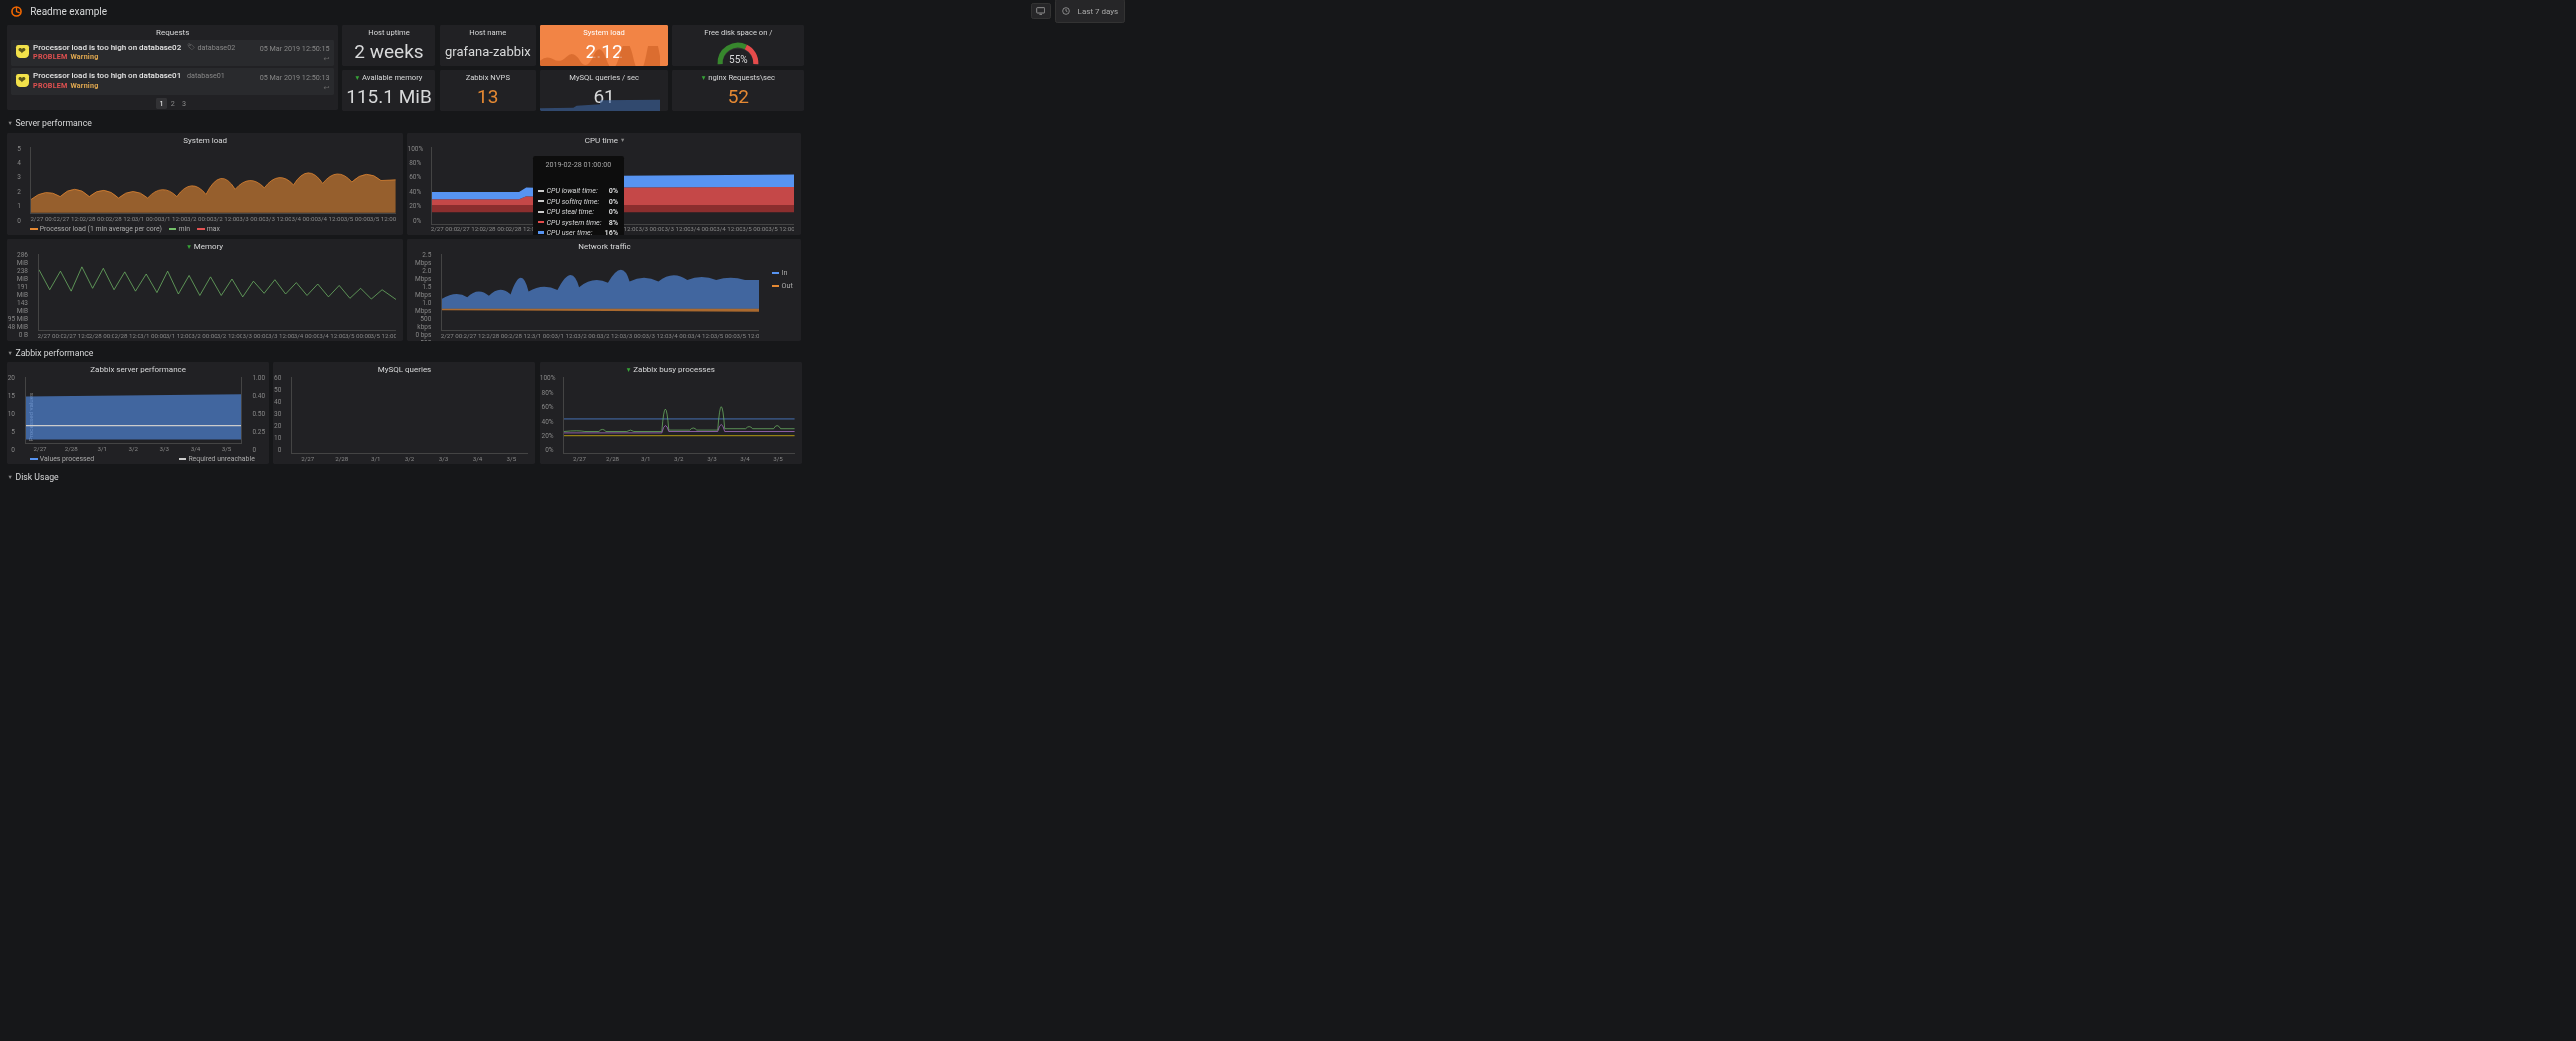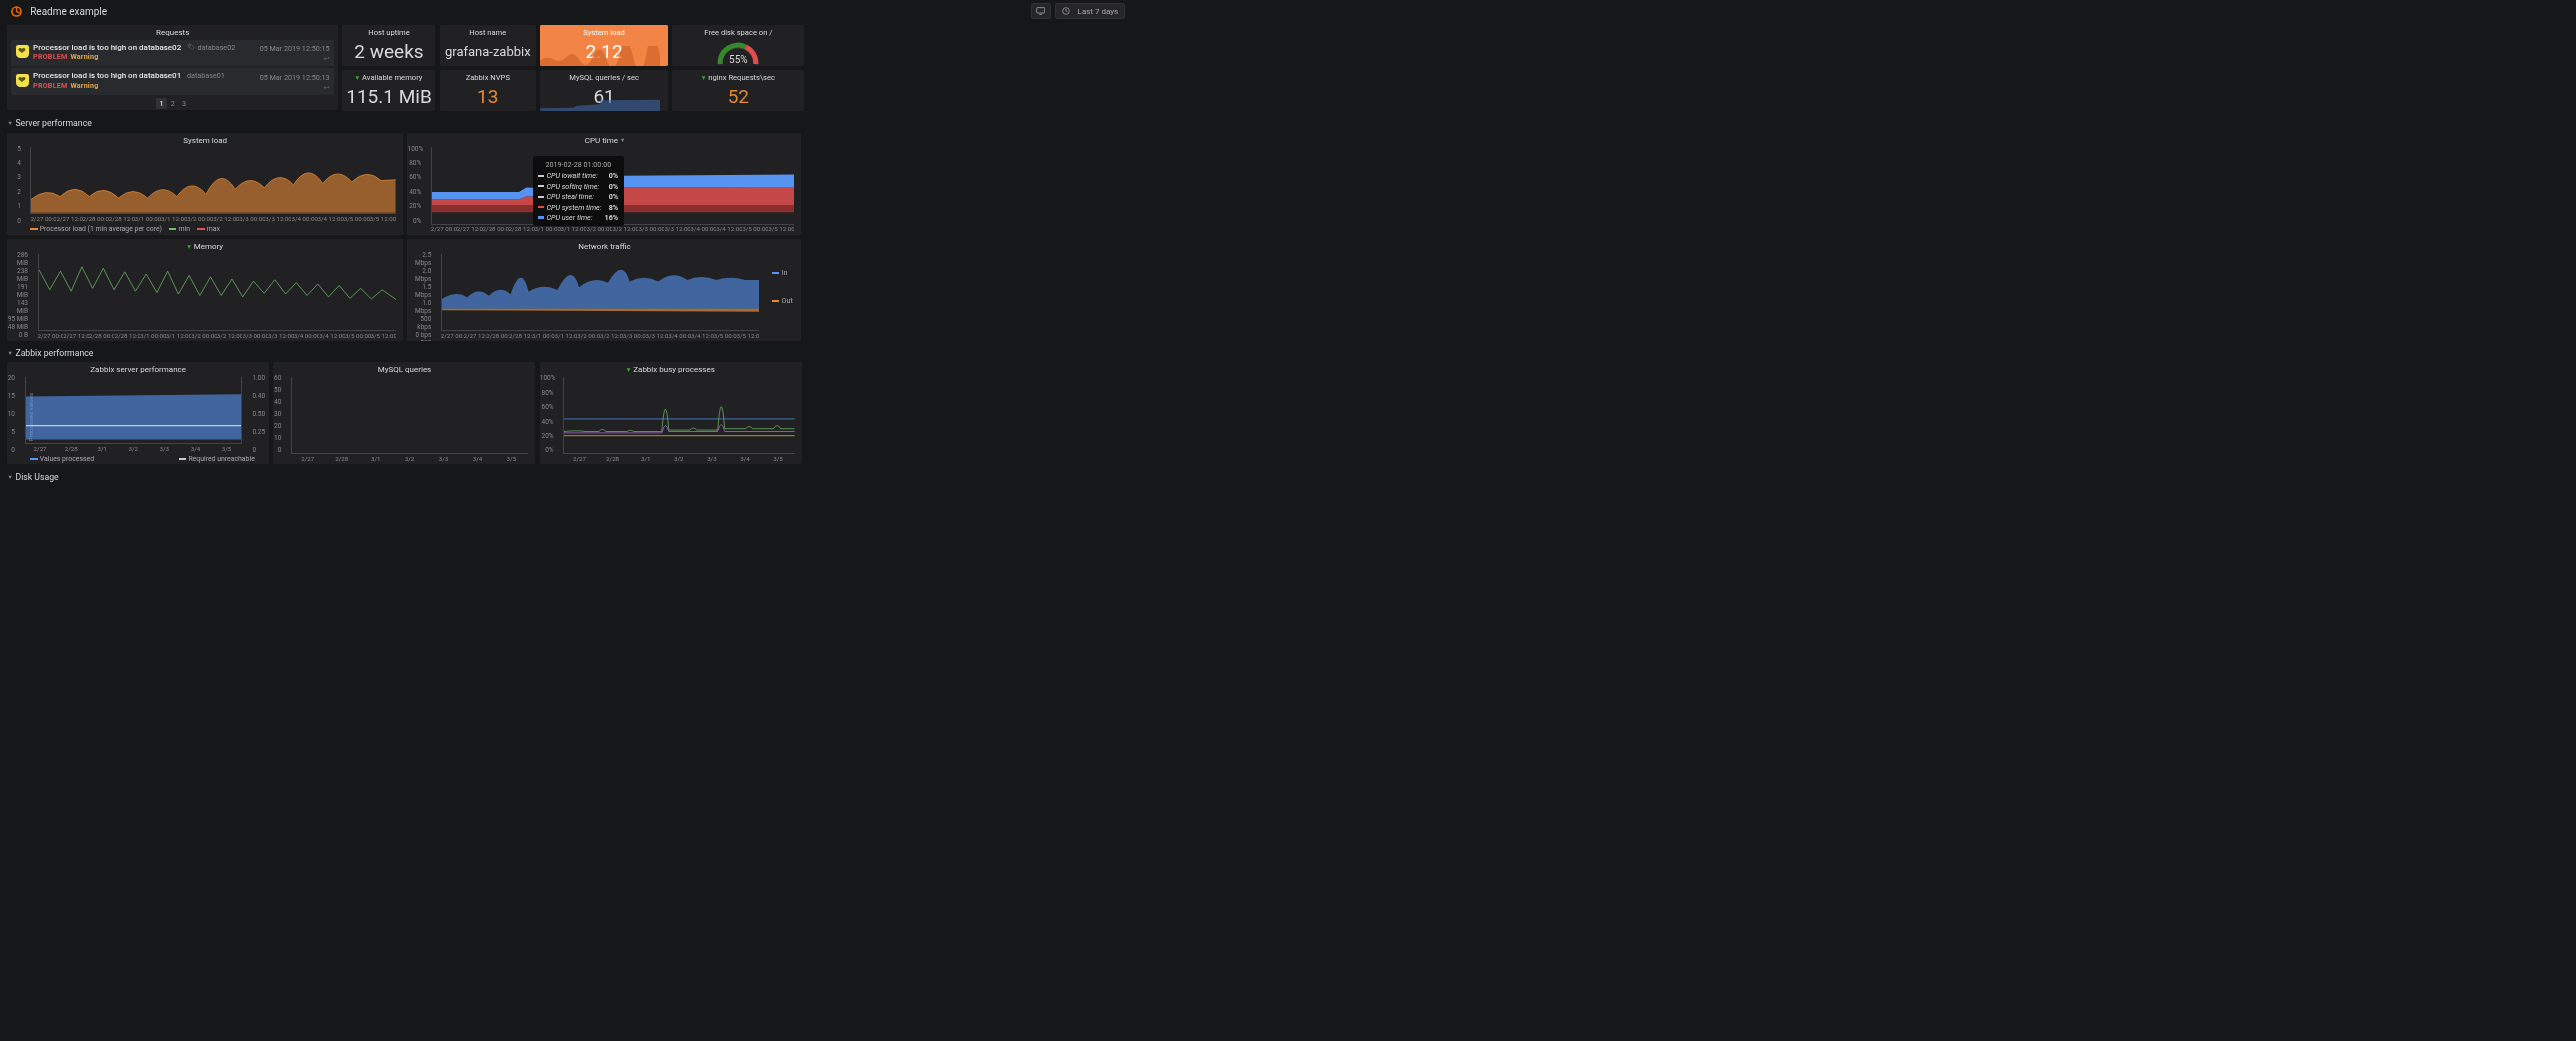--- a/index.html
+++ b/index.html
@@ -31,21 +31,21 @@
   border: 0.7px solid #333;
   border-radius: 2.2px;
   width: 20px; height: 16px;
   display: flex; align-items: center; justify-content: center;
   color: #aaa;
 }
 .time-picker {
   background: #262628;
   border: 0.7px solid #333;
   border-radius: 2.2px;
-  height: 16px;
+  height: 24px;
   padding: 0 5.8px;
   display: flex; align-items: center; gap: 8px;
   font-size: 8px;
   color: #aaa;
 }
 .content { padding: 2.9px 7.2px; display: flex; flex-direction: column; gap: 4.3px; }
 
 .row { display: grid; gap: 4.3px; }
 .row1 { grid-template-columns: 331px 93px 96px 128px 132px 127px; }
 
@@ -147,35 +147,35 @@
 .chart-body { flex: 1; padding: 2.9px 7.2px 1.4px 5.8px; display: flex; flex-direction: column; position: relative; }
 .chart-area { flex: 1; border-left: 0.7px solid #444; border-bottom: 0.7px solid #444; position: relative; margin-left: 17.4px; }
 .chart-area.dual { margin-right: 20px; border-right: 0.7px solid #444; }
 .y-axis { position: absolute; left: 0; top: 0; bottom: 10px; width: 16px; display: flex; flex-direction: column; justify-content: space-between; font-size: 6.5px; color: #888; text-align: right; padding-right: 2.2px; }
 .y-axis-right { position: absolute; right: 0; top: 0; bottom: 10px; width: 19px; display: flex; flex-direction: column; justify-content: space-between; font-size: 6.5px; color: #888; padding-left: 2.2px; }
 .x-axis { display: flex; justify-content: space-between; font-size: 6.2px; color: #888; padding-left: 17.4px; margin-top: 0.7px; }
 .x-axis span { flex: 1; text-align: center; white-space: nowrap; overflow: hidden; }
 .legend { display: flex; gap: 7.2px; padding: 2.2px 0 0 17.4px; font-size: 6.9px; color: #aaa; }
 .legend-item { display: flex; align-items: center; gap: 2.2px; }
 .swatch { width: 7.2px; height: 2.2px; }
-.legend-right { position: absolute; right: 8.7px; top: 17.4px; display: flex; flex-direction: column; gap: 19px; font-size: 7.2px; color: #aaa; }
+.legend-right { position: absolute; right: 8.7px; top: 17.4px; display: flex; flex-direction: column; gap: 4px; font-size: 7.2px; color: #aaa; }
 
 
 .tooltip {
   position: absolute;
   background: #0d0d0d;
   border-radius: 2.2px;
   padding: 3.6px 5.8px;
   font-size: 7.2px;
   left: 101px;
   top: 8.7px;
   z-index: 5;
   min-width: 80px;
 }
-.tooltip-title { text-align: center; color: #aaa; font-size: 7.2px; margin-bottom: 2px; }
+.tooltip-title { text-align: center; color: #aaa; font-size: 7.2px; margin-bottom: 17px; }
 .tooltip-row { display: flex; justify-content: space-between; gap: 7.2px; padding: 0.7px 0; }
 .tooltip-row .lab { display: flex; align-items: center; gap: 2.2px; font-style: italic; }
 
 .zbx-icon { color: #37a537; font-size: 7.2px; }
 .tag-icon { color: #888; font-size: 6.5px; }
 
 
 .fake-chart { position: absolute; inset: 0; }
 
 </style>

